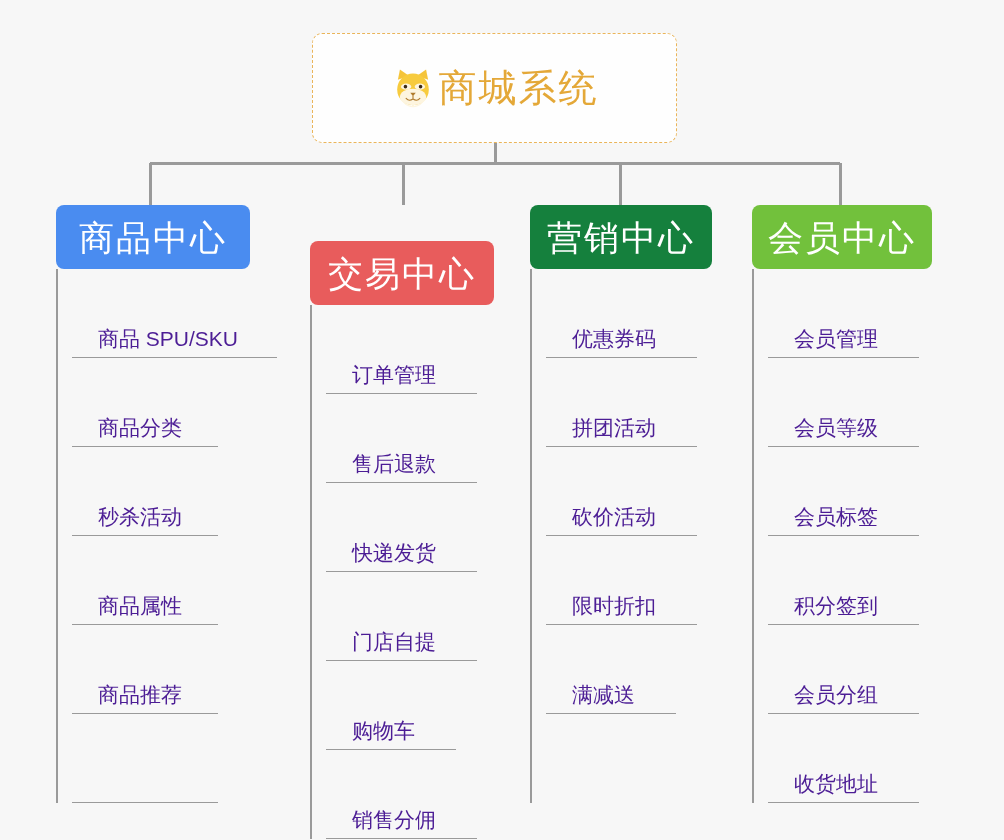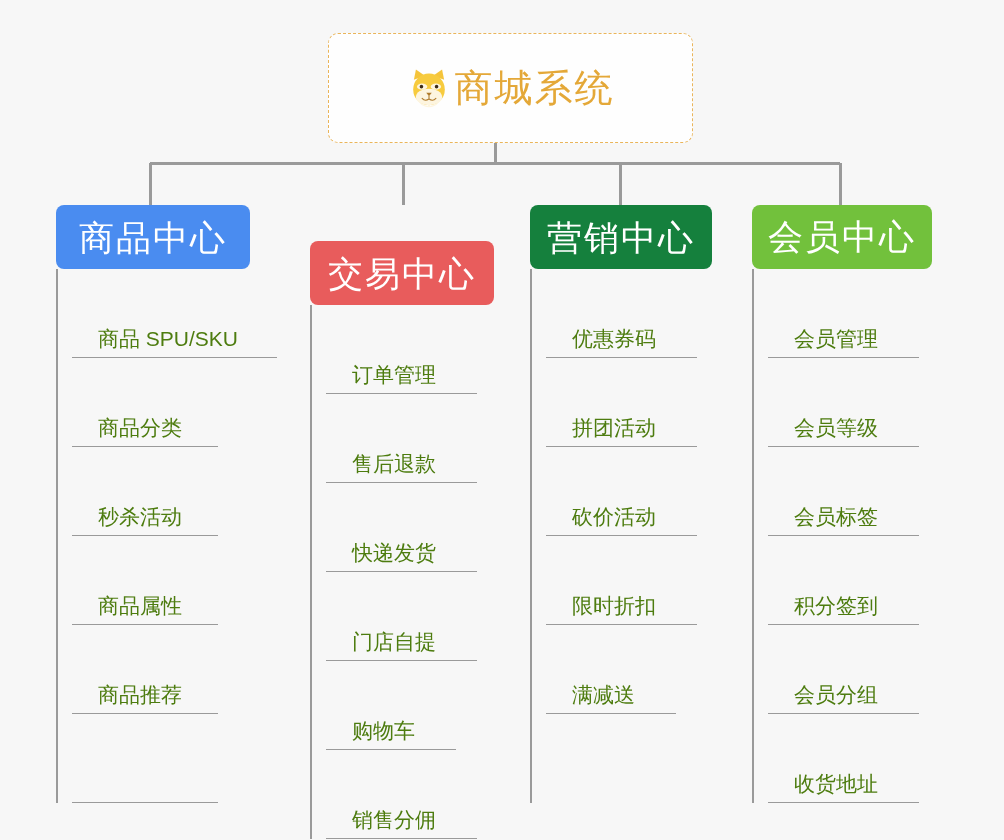--- a/index.html
+++ b/index.html
@@ -15,21 +15,21 @@
   }
   #mindmap {
     position: relative;
     width: 1004px;
     height: 840px;
   }
 
   
   .root-node {
     position: absolute;
-    left: 328px;
+    left: 312px;
     top: 33px;
     width: 365px;
     height: 110px;
     background: #fefefe;
     border: 1px dashed #eab55a;
     border-radius: 10px;
     box-sizing: border-box;
     display: flex;
     align-items: center;
     justify-content: center;
@@ -93,21 +93,21 @@
   }
   .leaf-underline {
     position: absolute;
     left: 0;
     bottom: 0;
     height: 1px;
     background: #9a9a9a;
   }
   .leaf-label {
     font-size: 21px;
-    color: #4d7c0f;
+    color: #4c1d95;
     line-height: 1;
     padding: 0 6px 9px 26px;
     white-space: nowrap;
   }
   .leaf-spine {
     position: absolute;
     left: 0;
     top: 0;
     width: 2px;
     background: #9a9a9a;
@@ -220,21 +220,21 @@
         <span class="leaf-label">限时折扣</span>
       </div>
       <div class="leaf-item">
         <span class="leaf-underline" style="width:130px;"></span>
         <span class="leaf-label">满减送</span>
       </div>
     </div>
   </div>
 
   <div class="branch" style="left:752px; width:180px;">
-    <div class="cat-box" style="background:#72c13c;font-family:Liberation Serif, serif;">
+    <div class="cat-box" style="background:#72c13c;">
       <span class="cat-label">会员中心</span>
     </div>
     <div class="leaf-list">
       <div class="leaf-spine" style="height:534px;"></div>
       <div class="leaf-item">
         <span class="leaf-underline" style="width:151px;"></span>
         <span class="leaf-label">会员管理</span>
       </div>
       <div class="leaf-item">
         <span class="leaf-underline" style="width:151px;"></span>

